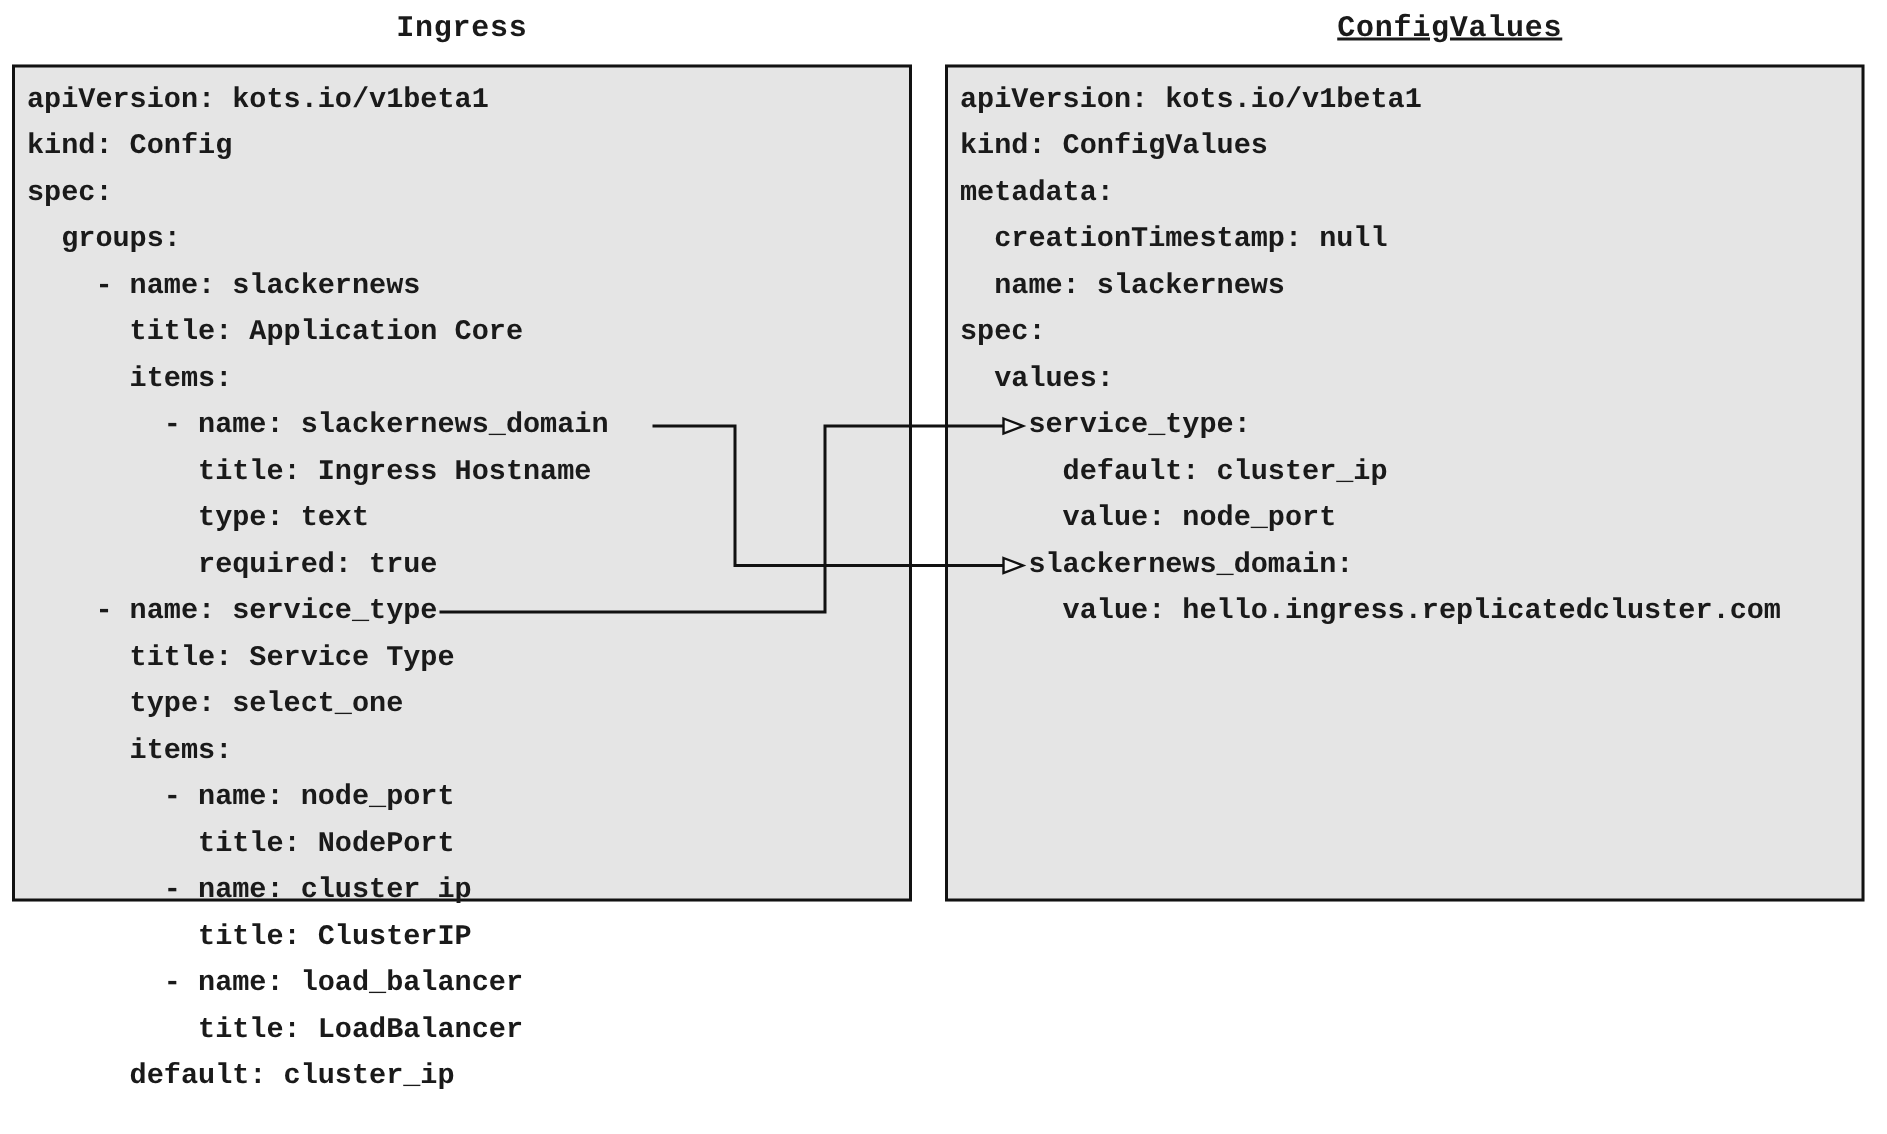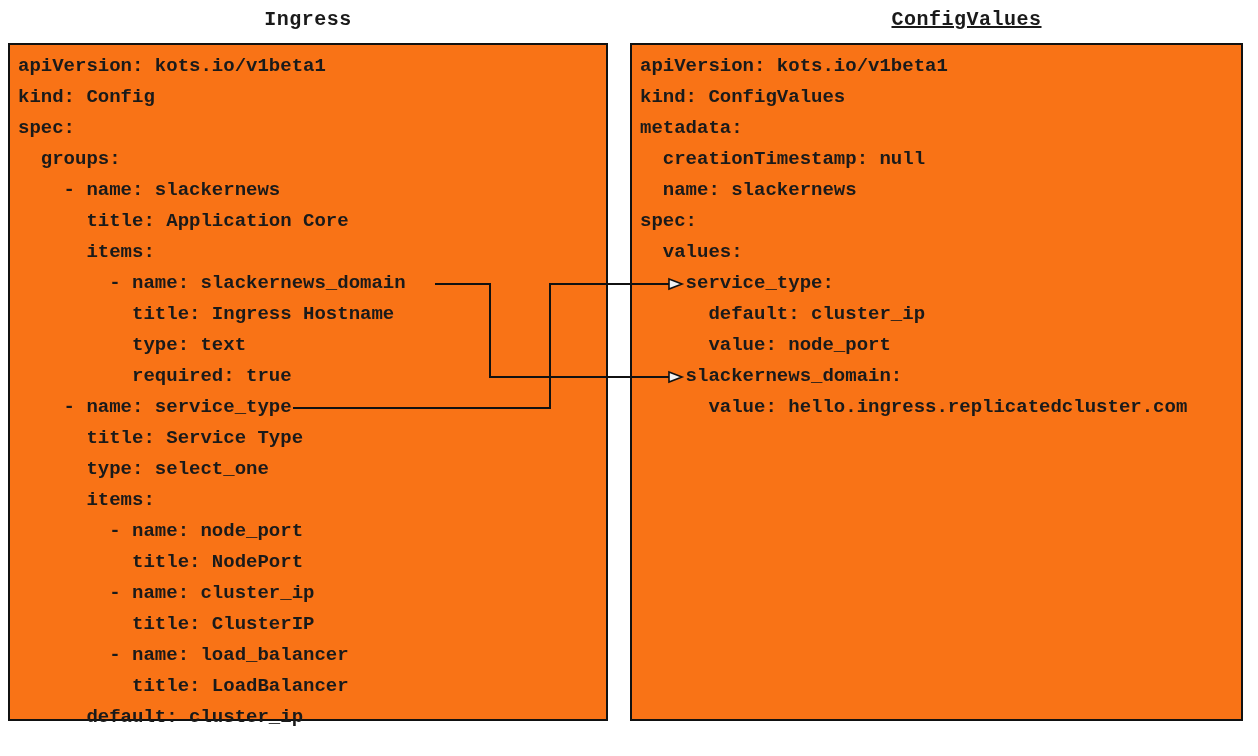--- a/index.html
+++ b/index.html
@@ -22,22 +22,22 @@
     font: bold 20px/28px "Liberation Mono", monospace;
     color: #1a1a1a;
     text-align: center;
     letter-spacing: 0.5px;
   }
   .panel-title.left  { left: 8px;   width: 600px; }
   .panel-title.right { left: 660px; width: 613px; text-decoration: underline; }
   .code-box {
     position: absolute;
     top: 43px;
-    height: 678px;
-    background: #f97316;
+    height: 558px;
+    background: #e5e5e5;
     border: 2px solid #111111;
     box-sizing: border-box;
   }
   .code-box.left  { left: 8px;   width: 600px; }
   .code-box.right { left: 630px; width: 613px; }
   .code-box pre {
     margin: 0;
     padding: 6px 4px 0 8px;
     font: bold 19px/31px "Liberation Mono", monospace;
     color: #1a1a1a;

